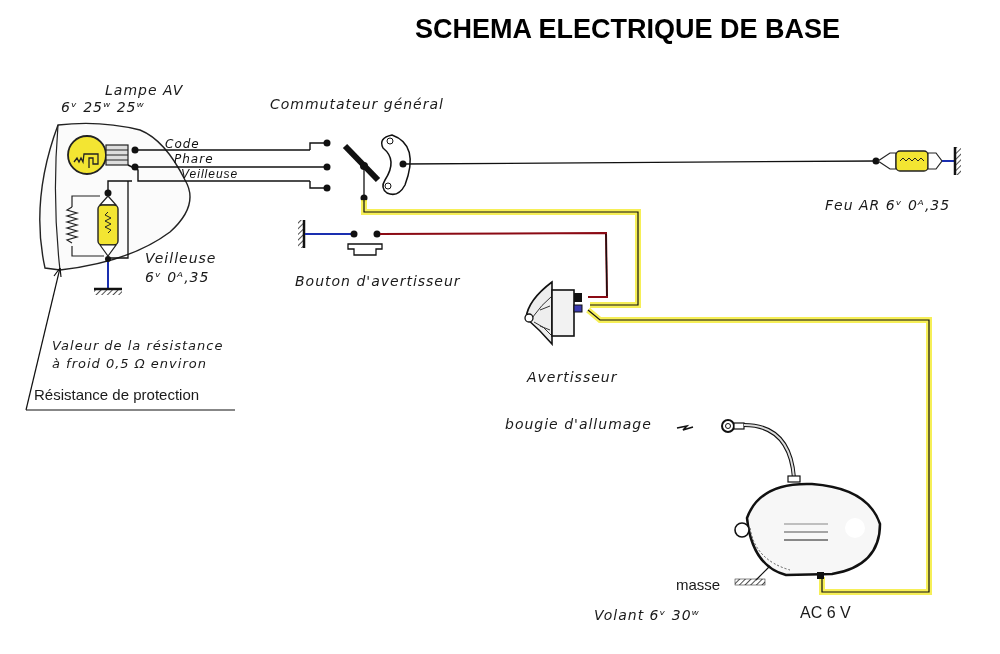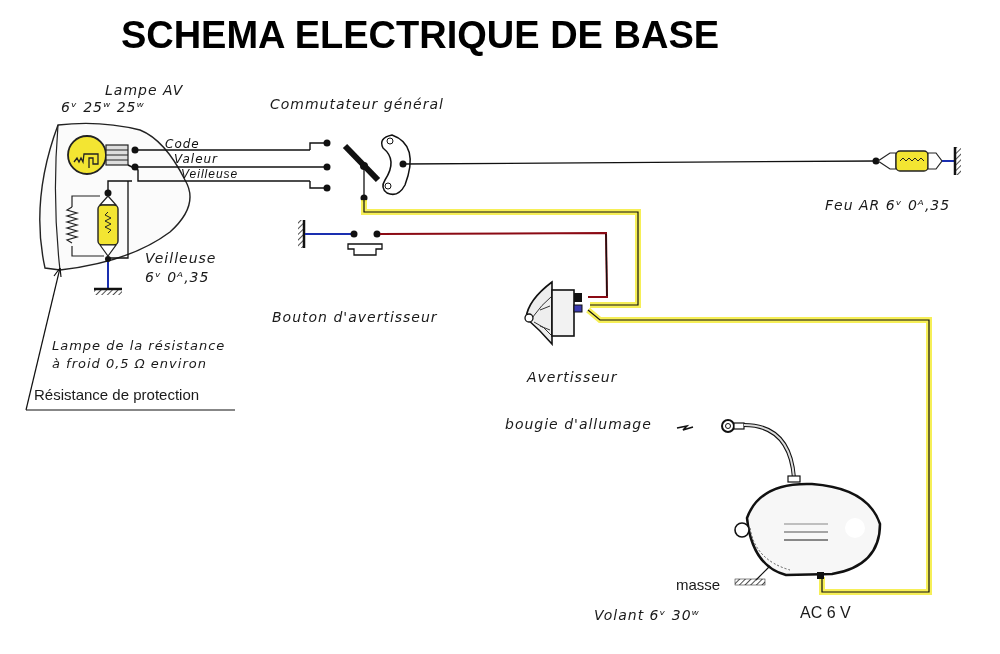--- a/index.html
+++ b/index.html
@@ -1,19 +1,19 @@
 <!DOCTYPE html>
 <html><head>
 <meta charset="utf-8">
 <style>
   html, body { margin: 0; padding: 0; background: #ffffff; }
   body { width: 1000px; height: 654px; position: relative; overflow: hidden; font-family: "DejaVu Sans", sans-serif; }
   svg { position: absolute; left: 0; top: 0; }
   .lbl { position: absolute; color: #1a1a1a; font-style: italic; font-size: 14px; letter-spacing: 1px; white-space: nowrap; line-height: 1.15; }
-  .title { position: absolute; left: 0; top: 14px; width: 840px; text-align: center; font-family: "Liberation Sans", sans-serif; font-weight: bold; font-size: 38px; color: #000; letter-spacing: 0px; }
+  .title { position: absolute; left: 0; top: 14px; width: 840px; text-align: right; font-family: "Liberation Sans", sans-serif; font-weight: bold; font-size: 27px; color: #000; letter-spacing: 0px; }
   .plain { font-family: "Liberation Sans", sans-serif; font-style: normal; letter-spacing: 0; }
   .wire-lbl { position: absolute; font-size: 12px; color: #111; letter-spacing: 1px; font-style: italic; }
 </style>
 </head>
 <body>
 
 <div class="title">SCHEMA ELECTRIQUE DE BASE</div>
 
 <svg width="1000" height="654" viewBox="0 0 1000 654">
   <defs>
@@ -155,32 +155,32 @@
     <rect x="817" y="572" width="7" height="7" fill="#111"></rect>
     <line x1="770" y1="566" x2="756" y2="580" stroke="#111" stroke-width="1.2"></line>
     <rect x="735" y="579" width="30" height="6" fill="url(#hatch)" stroke="#111" stroke-width="0.5"></rect>
   </g>
 </svg>
 
 <div class="lbl" style="left:61px;top:82px;margin-left:44px;">Lampe AV</div>
 <div class="lbl" style="left:61px;top:99px;">6ᵛ 25ʷ 25ʷ</div>
 
 <div class="wire-lbl" style="left:165px;top:137px;">Code</div>
-<div class="wire-lbl" style="left:174px;top:152px;">Valeur</div>
+<div class="wire-lbl" style="left:174px;top:152px;">Phare</div>
 <div class="wire-lbl plain" style="left:181px;top:167px;font-size:12px;">Veilleuse</div>
 
 <div class="lbl" style="left:145px;top:250px;">Veilleuse</div>
 <div class="lbl" style="left:145px;top:269px;">6ᵛ 0ᴬ,35</div>
 
-<div class="lbl" style="left:52px;top:339px;font-size:13px;">Lampe de la résistance</div>
+<div class="lbl" style="left:52px;top:339px;font-size:13px;">Valeur de la résistance</div>
 <div class="lbl" style="left:52px;top:357px;font-size:13px;">à froid 0,5 Ω  environ</div>
 <div class="lbl plain" style="left:34px;top:386px;font-size:15px;">Résistance de protection</div>
 
 <div class="lbl" style="left:270px;top:96px;">Commutateur général</div>
-<div class="lbl" style="left:272px;top:273px;margin-top:36px;">Bouton d'avertisseur</div>
+<div class="lbl" style="left:295px;top:273px;">Bouton d'avertisseur</div>
 
 <div class="lbl" style="left:825px;top:169px;margin-top:28px;"><span>Feu AR</span> <span>6ᵛ 0ᴬ,35</span></div>
 
 <div class="lbl" style="left:507px;top:369px;margin-left:20px;">Avertisseur</div>
 <div class="lbl" style="left:505px;top:416px;">bougie d'allumage</div>
 
 <div class="lbl plain" style="left:676px;top:576px;font-size:15px;">masse</div>
 <div class="lbl" style="left:594px;top:607px;"><span>Volant</span> <span>6ᵛ 30ʷ</span></div>
 <div class="lbl plain" style="left:800px;top:604px;font-size:16px;">AC 6 V</div>
 

